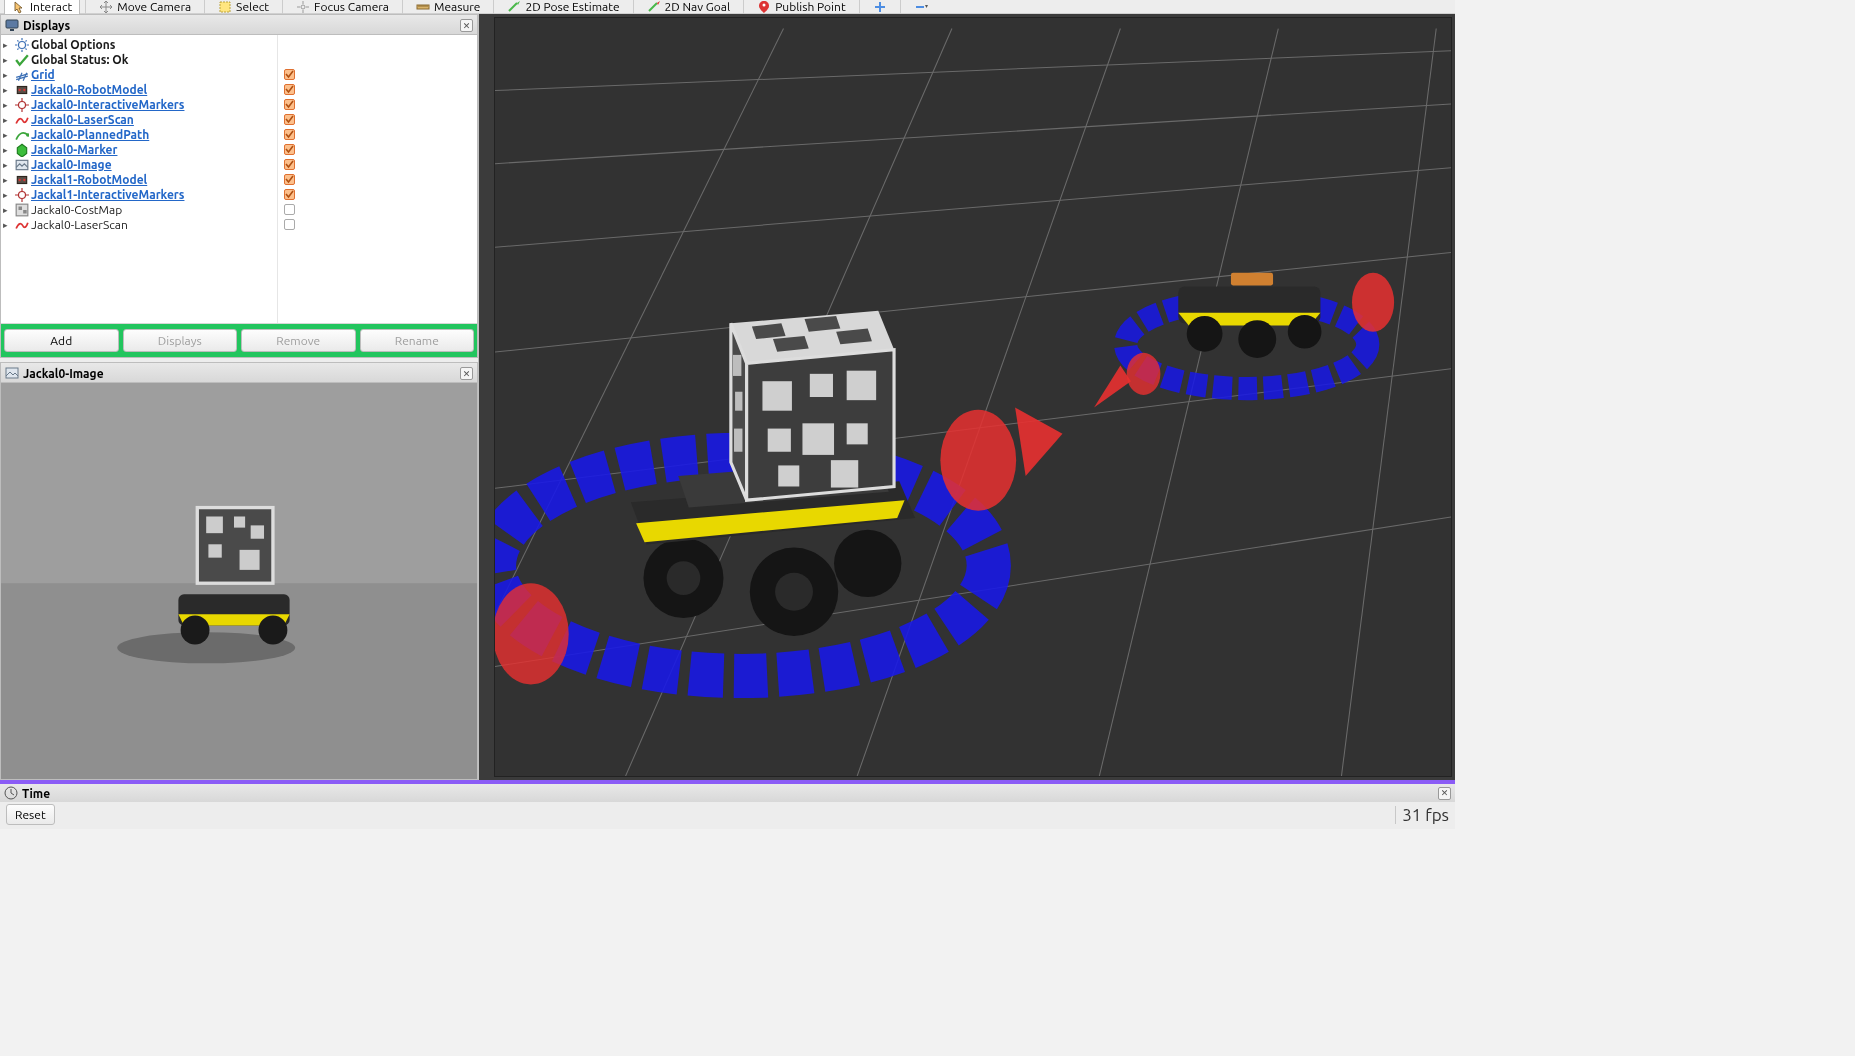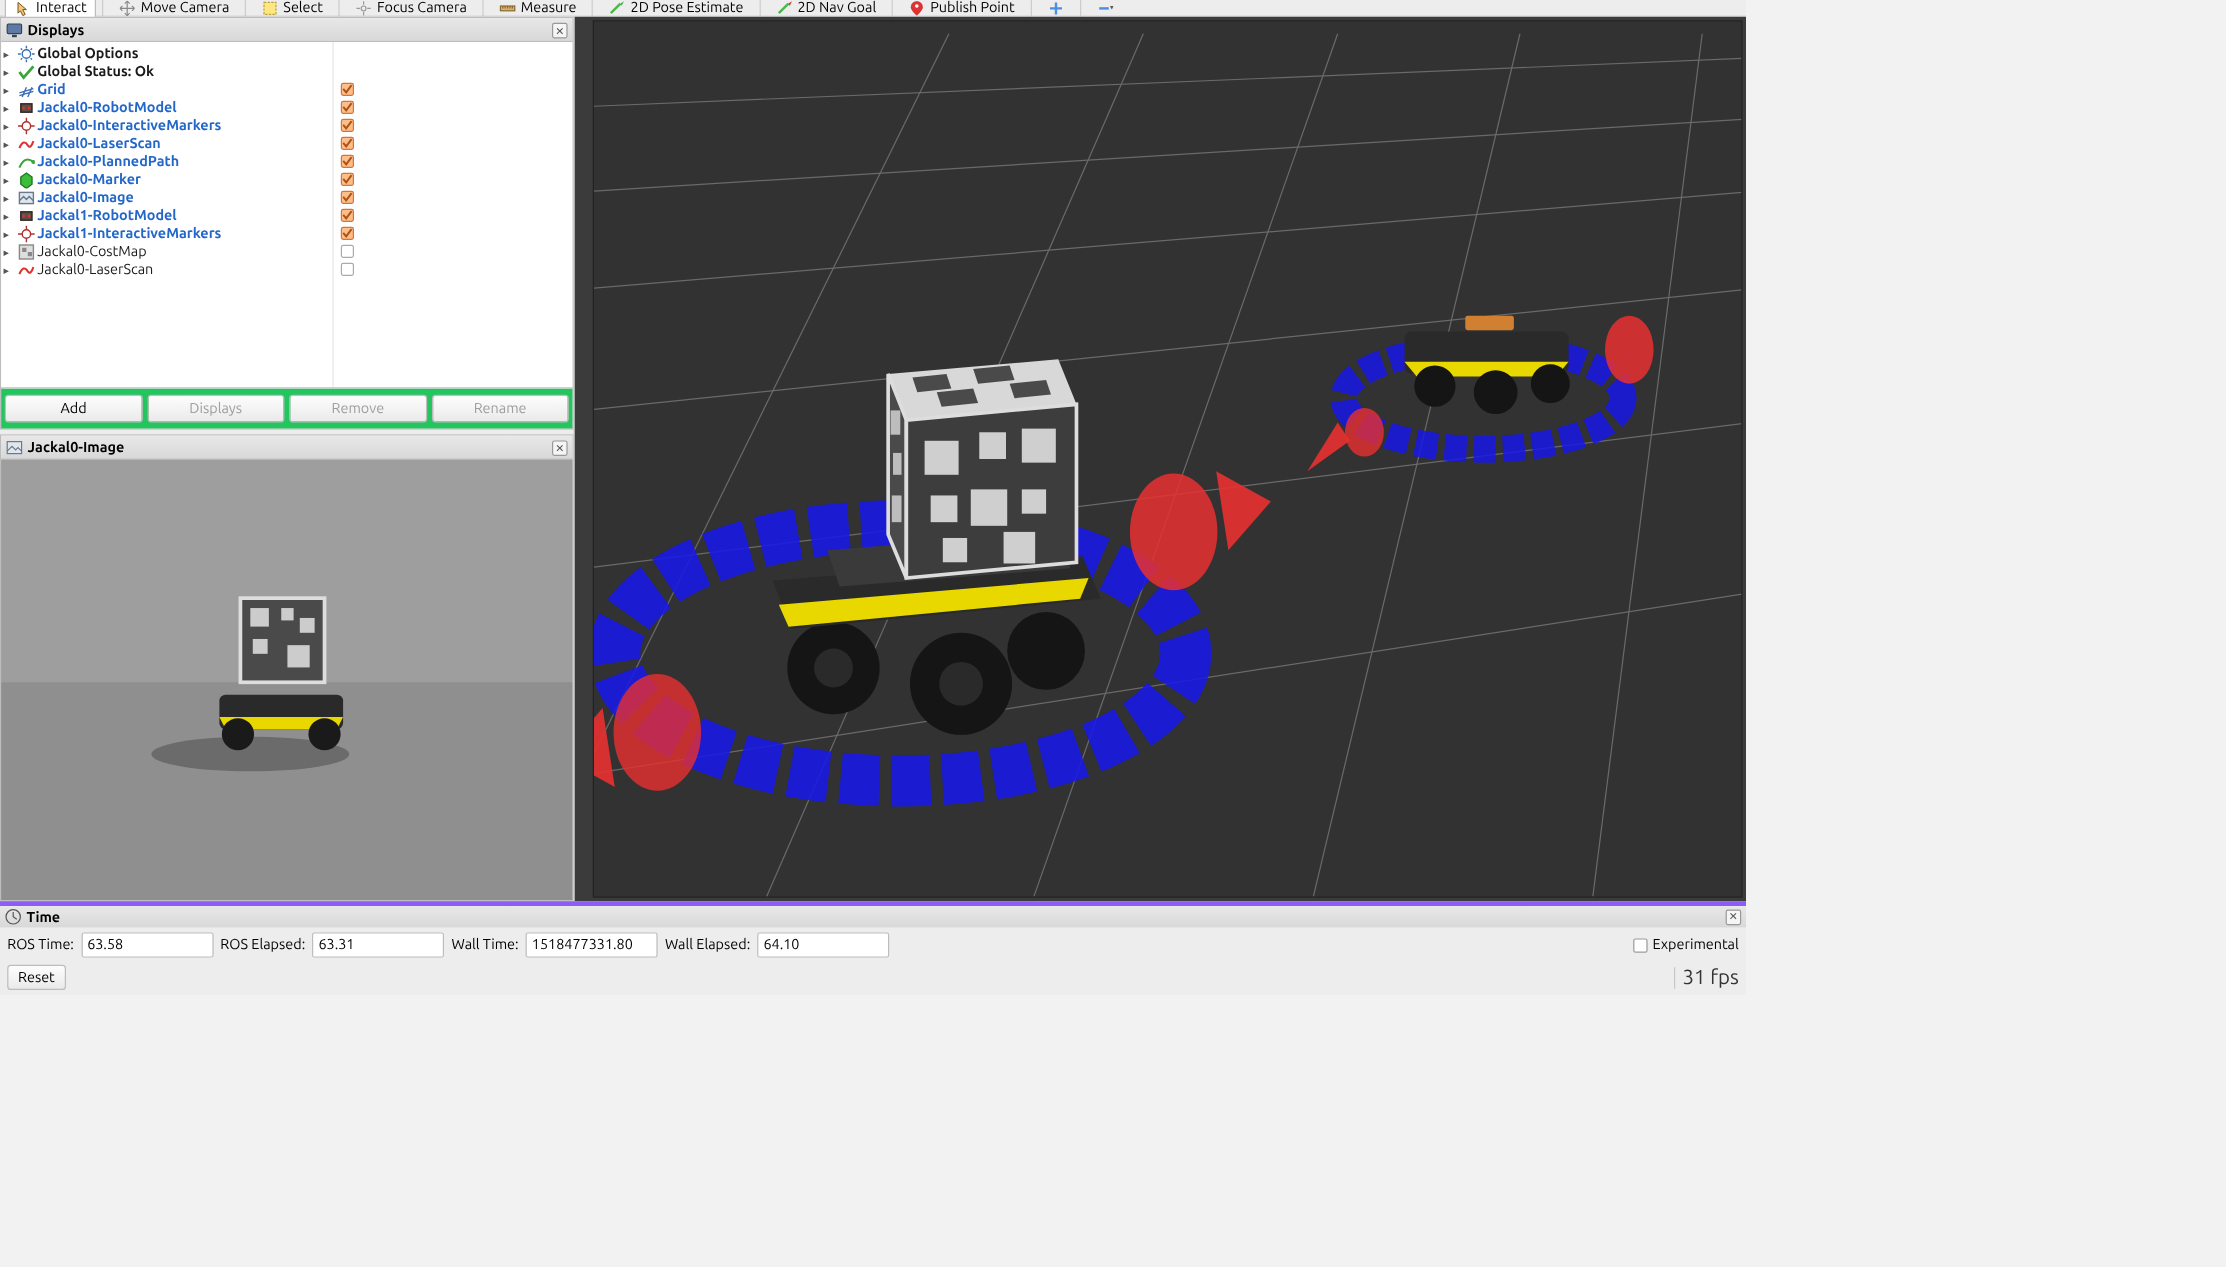--- a/index.html
+++ b/index.html
@@ -26,21 +26,21 @@
 
 
 .displays-panel { flex: 0 0 auto; }
 .tree-wrap { display: flex; background: #fff; height: 288px; overflow: auto; }
 .tree-col { flex: 1; padding: 2px 0; }
 .tree-col.right { width: 200px; flex: 0 0 200px; border-left: 1px solid #e6e6e6; }
 .tree-row { display: flex; align-items: center; height: 15px; gap: 2px; padding-left: 2px; white-space: nowrap; cursor: default;}
 .tree-row .arrow { width: 10px; font-size: 9px; color: #555; }
 .tree-row .lbl { color: #1a1a1a; }
 .tree-row .lbl.bold { font-weight: bold; }
-.tree-row .lbl.blue { color: #2367c8; font-weight: bold; }
+.tree-row .lbl.blue { color: #2367c8; font-weight: bold; text-decoration: underline; }
 .chk-row { height: 15px; display: flex; align-items: center; padding-left: 6px; }
 .chk { width: 11px; height: 11px; border: 1px solid #e07030; border-radius: 2px; background: #fcbf8b; display: flex; align-items: center; justify-content: center; }
 .chk.off { background: #fff; border-color: #aaa; }
 .chk svg { width: 9px; height: 9px; }
 
 
 .btn-row { display: flex; gap: 4px; padding: 5px 3px; background: #22c55e; border-top: 1px solid #d7d7d7;}
 .btn { flex: 1; text-align: center; padding: 4px 0; border: 1px solid #bdbdbd; border-radius: 3px; background: linear-gradient(#fdfdfd,#eaeaea); cursor: pointer; }
 .btn.disabled { color: #9e9e9e; }
 
@@ -538,34 +538,19 @@
     <div class="time-header">
       <span class="icon">
           <svg viewBox="0 0 14 14">
             <circle cx="7" cy="7" r="6" fill="none" stroke="#555"></circle>
             <path d="M7 3 L7 7 L10 9" stroke="#555" fill="none"></path>
           </svg>
         </span>
       <span class="title" style="font-weight:bold;flex:1">Time</span>
       <span class="close-x">✕</span>
     </div>
-    <div class="time-row">
-      <label>ROS Time:</label>
-      <input type="text" class="wide" value="63.58" style="">
-      <label>ROS Elapsed:</label>
-      <input type="text" class="wide" value="63.31" style="">
-      <label>Wall Time:</label>
-      <input type="text" class="wide" value="1518477331.80" style="">
-      <label>Wall Elapsed:</label>
-      <input type="text" class="wide" value="64.10" style="">
-      <div class="spacer"></div>
-      <div class="exp">
-        <span style="width:12px;height:12px;border:1px solid #999;border-radius:2px;background:#fff;display:inline-block"></span>
-        <span>Experimental</span>
-      </div>
-    </div>
     <div class="reset-row">
       <div class="reset-btn">Reset</div>
       <div class="spacer"></div>
       <div class="fps">31 fps</div>
     </div>
   </div>
 </div>
 
 </body></html>

